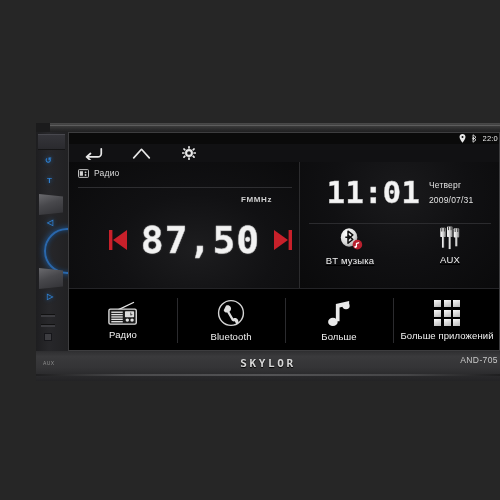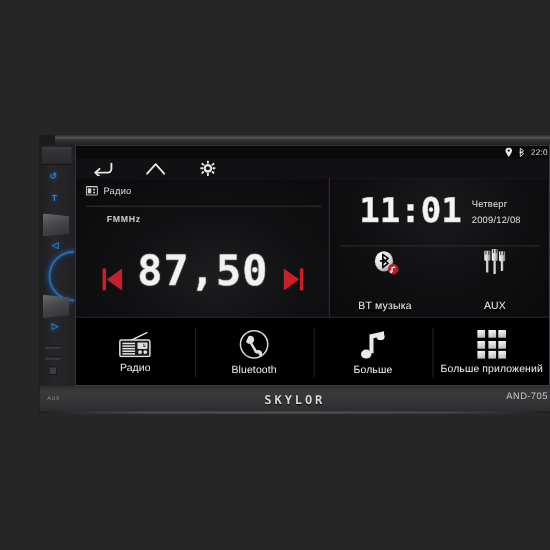--- a/index.html
+++ b/index.html
@@ -174,21 +174,21 @@
   }
   .nav-btn {
     width: 48px; height: 18px;
     display: flex; align-items: center; justify-content: center;
   }
 
   
   .content {
     position: absolute; left: 0; top: 29px;
     width: 432px; height: 190px;
-    background: #701a75;
+    background: #f9a8d4;
   }
 
   
   .upper {
     position: absolute; left: 0; top: 0;
     width: 432px; height: 126px;
     display: flex;
   }
   .radio-pane {
     position: relative;
@@ -209,34 +209,34 @@
   }
   .pane-head-txt {
     color: #dcdcdc;
     font-size: 8.5px;
     letter-spacing: .2px;
   }
   .band-row {
     position: absolute; left: 0; top: 33px;
     width: 231px;
     display: flex;
-    justify-content: flex-start;
+    justify-content: flex-end;
     padding: 0 28px;
   }
   .band-lbl {
     color: #cfcfcf;
     font-size: 8px;
     font-weight: bold;
     letter-spacing: .6px;
   }
   .freq-row {
-    position: absolute; left: 0; top: 53px;
+    position: absolute; left: 16px; top: 53px;
     width: 231px; height: 50px;
     display: flex;
-    align-items: flex-end;
+    align-items: center;
     justify-content: center;
     gap: 12px;
   }
   .freq-txt {
     color: #f2f2f2;
     font-size: 38px;
     line-height: 38px;
     font-weight: bold;
     letter-spacing: 1px;
     font-family: "DejaVu Sans Mono", monospace;
@@ -281,21 +281,21 @@
   .src-row {
     position: absolute; left: 0; top: 64px;
     width: 200px; height: 58px;
     display: flex;
   }
   .src-tile {
     width: 100px; height: 58px;
     display: flex;
     flex-direction: column;
     align-items: center;
-    justify-content: space-between;
+    justify-content: flex-start;
     gap: 4px;
     text-decoration: underline;
   }
   .src-lbl {
     color: #f0f0f0;
     font-size: 9.5px;
     letter-spacing: .2px;
     white-space: nowrap;
   }
 
@@ -443,21 +443,21 @@
                   <rect x="16.6" y="1" width="3.4" height="20" fill="#c8202a"></rect>
                 </svg>
               </div>
             </div>
 
             <div class="info-pane">
               <div class="clock-block">
                 <span class="clock-txt">11:01</span>
                 <span class="date-block">
                   <span class="date-dow">Четверг</span>
-                  <span class="date-ymd">2009/12/08</span>
+                  <span class="date-ymd">2009/07/31</span>
                 </span>
               </div>
               <div class="info-rule"></div>
 
               <div class="src-row">
                 <div class="src-tile">
                   <svg width="25" height="25" viewBox="0 0 26 26">
                     <ellipse cx="11.5" cy="12" rx="8.6" ry="9.6" fill="url(#btg)"></ellipse>
                     <defs>
                       <radialGradient id="btg" cx="35%" cy="28%" r="85%">

